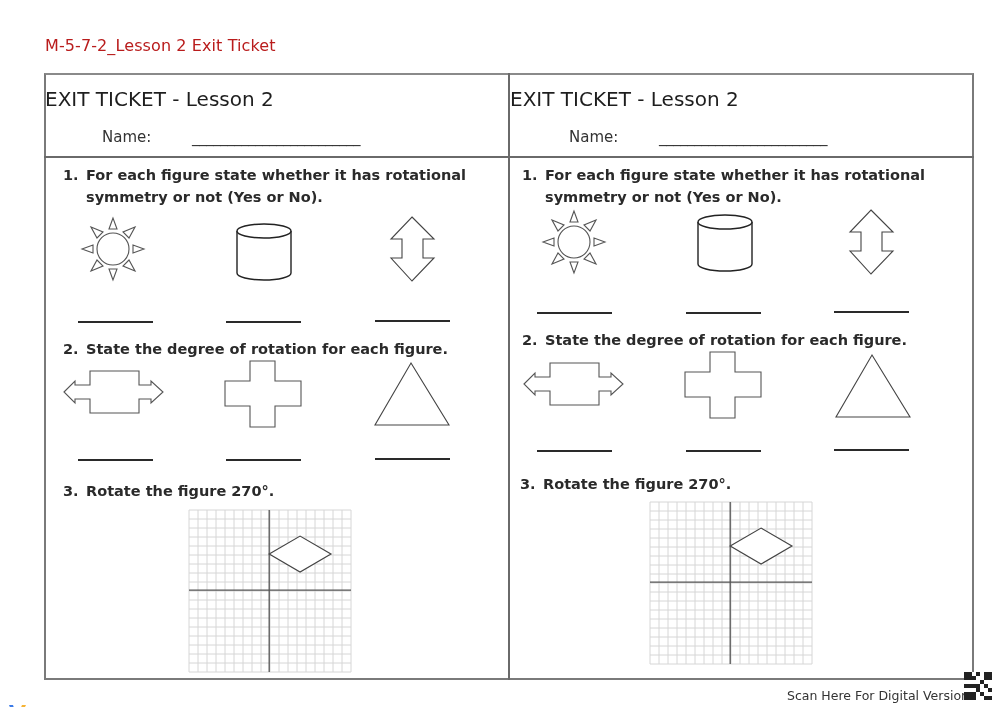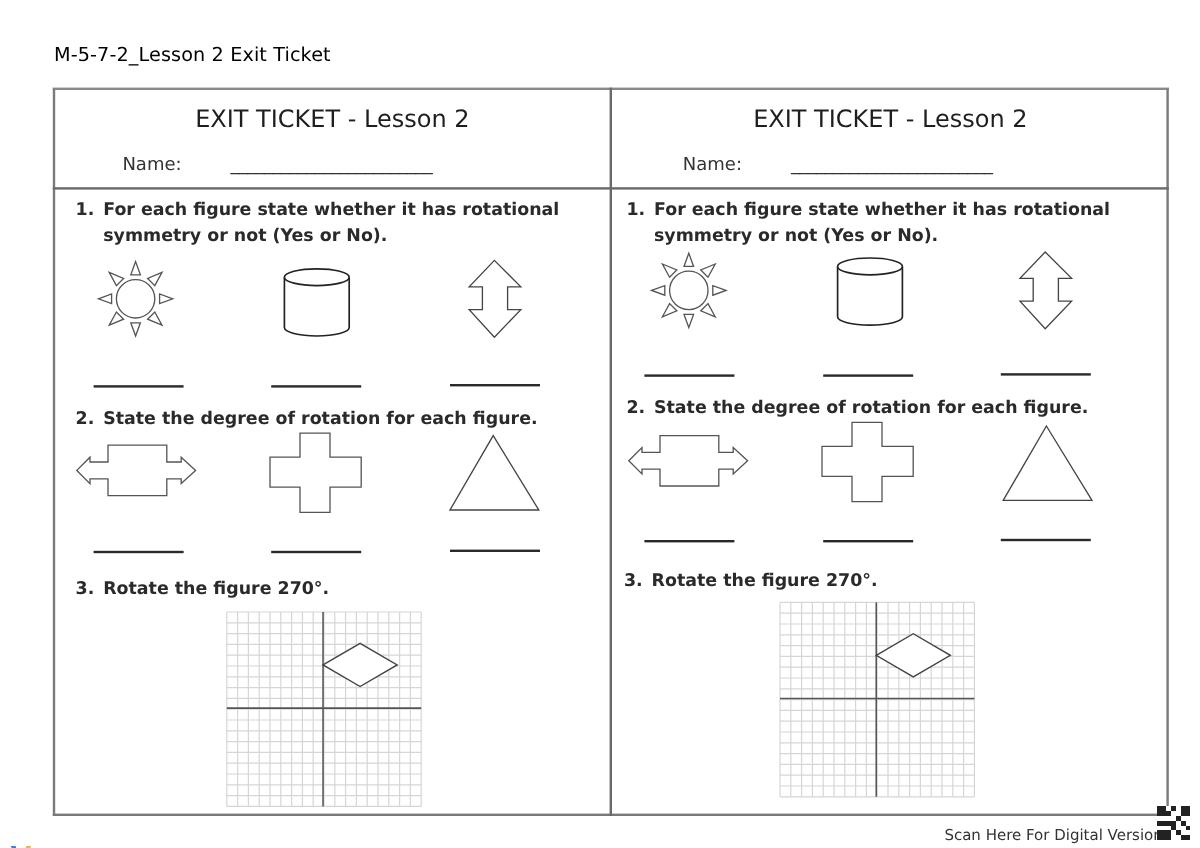--- a/index.html
+++ b/index.html
@@ -1,29 +1,29 @@
 <!DOCTYPE html>
 <html><head>
 <meta charset="utf-8">
 <style>
   * { box-sizing: border-box; margin: 0; padding: 0; }
   html, body { width: 1000px; height: 707px; background: #ffffff; overflow: hidden; }
   body { position: relative; font-family: "DejaVu Sans", sans-serif; color: #222; }
 
-  .doc-title { position: absolute; left: 45px; top: 36px; font-size: 16px; color: #000000; letter-spacing: 0.1px; }
+  .doc-title { position: absolute; left: 45px; top: 36px; font-size: 16px; color: #b91c1c; letter-spacing: 0.1px; }
 
   .sheet { position: absolute; left: 44px; top: 73px; width: 930px; height: 607px; border: 2px solid #7a7a7a; border-top-color:#8a8a8a; }
   .divider-v { position: absolute; left: 508px; top: 73px; width: 2px; height: 607px; background: #6a6a6a; }
   .divider-h { position: absolute; left: 44px; top: 156px; width: 930px; height: 2px; background: #6a6a6a; }
 
   .ticket { position: absolute; top: 73px; width: 464px; height: 607px; }
   .ticket.left { left: 45px; }
   .ticket.right { left: 510px; }
 
-  .t-heading { position: absolute; top: 14px; left: 0; width: 464px; text-align: center; font-size: 20px; color: #1e1e1e; }
+  .t-heading { position: absolute; top: 14px; left: 0; width: 464px; font-size: 20px; color: #1e1e1e; }
   .t-name { position: absolute; top: 55px; font-size: 15px; color: #333; }
   .t-name .line { letter-spacing: -0.5px; margin-left: 36px; }
 
   .q { position: absolute; font-size: 14.5px; font-weight: bold; color: #2a2a2a; line-height: 22px; }
   .q .num { position: absolute; left: 0; top: 0; }
   .q .txt { position: absolute; left: 23px; top: 0; width: 420px; }
 
   .fig { position: absolute; }
   .fig svg { display: block; overflow: visible; }
   .ans { position: absolute; height: 2px; width: 75px; background: #2a2a2a; }

